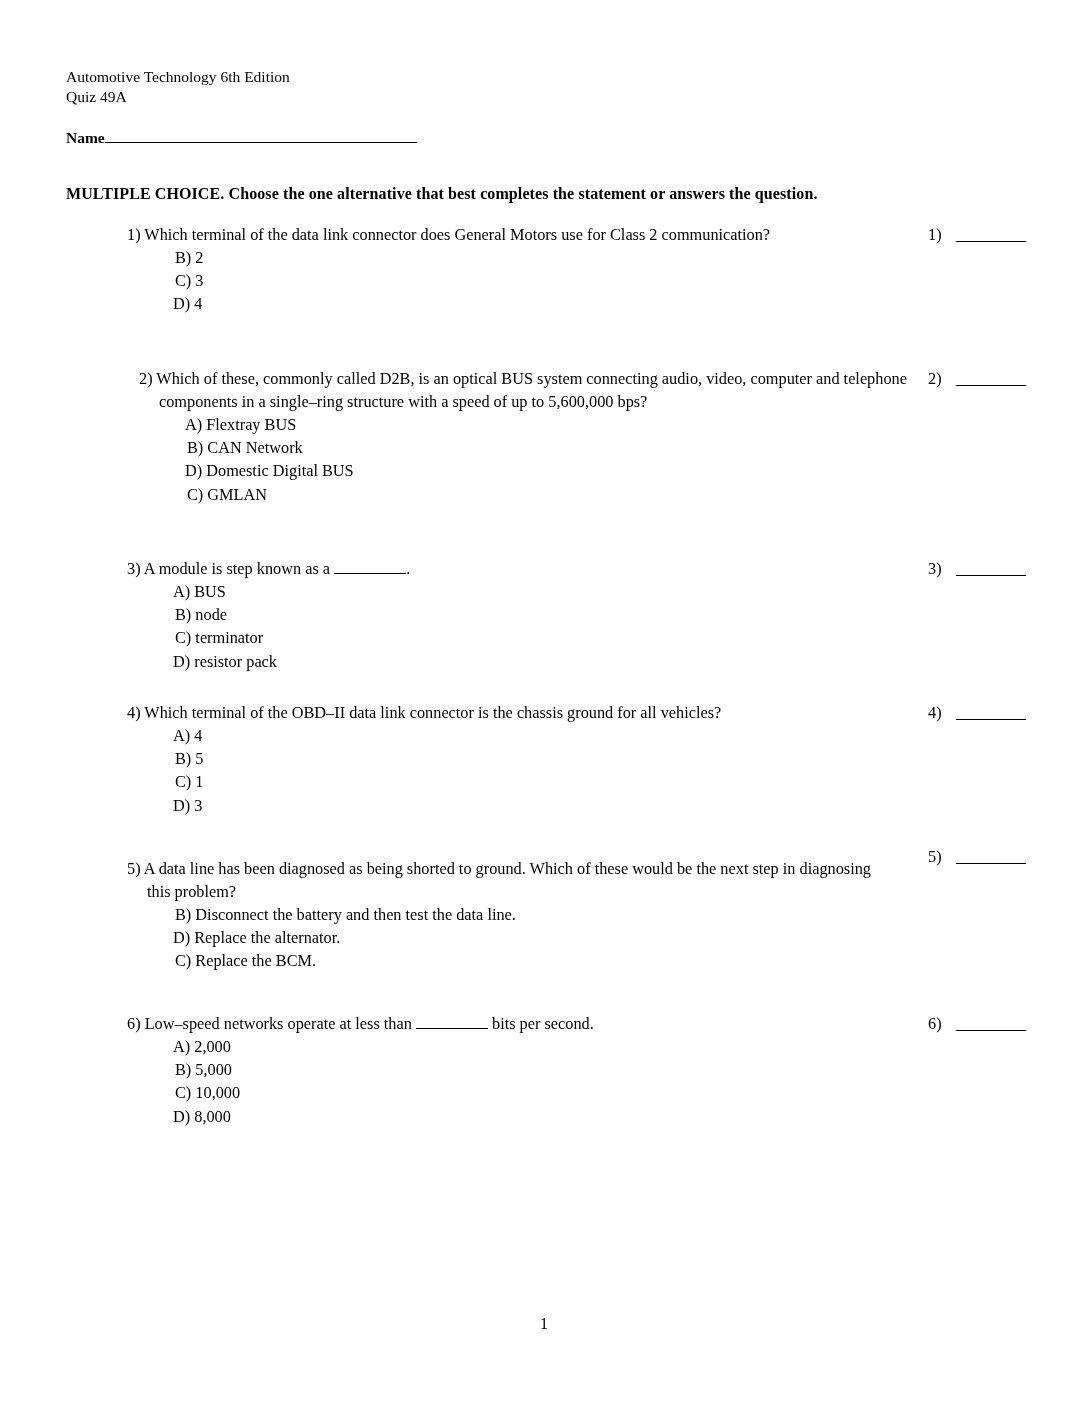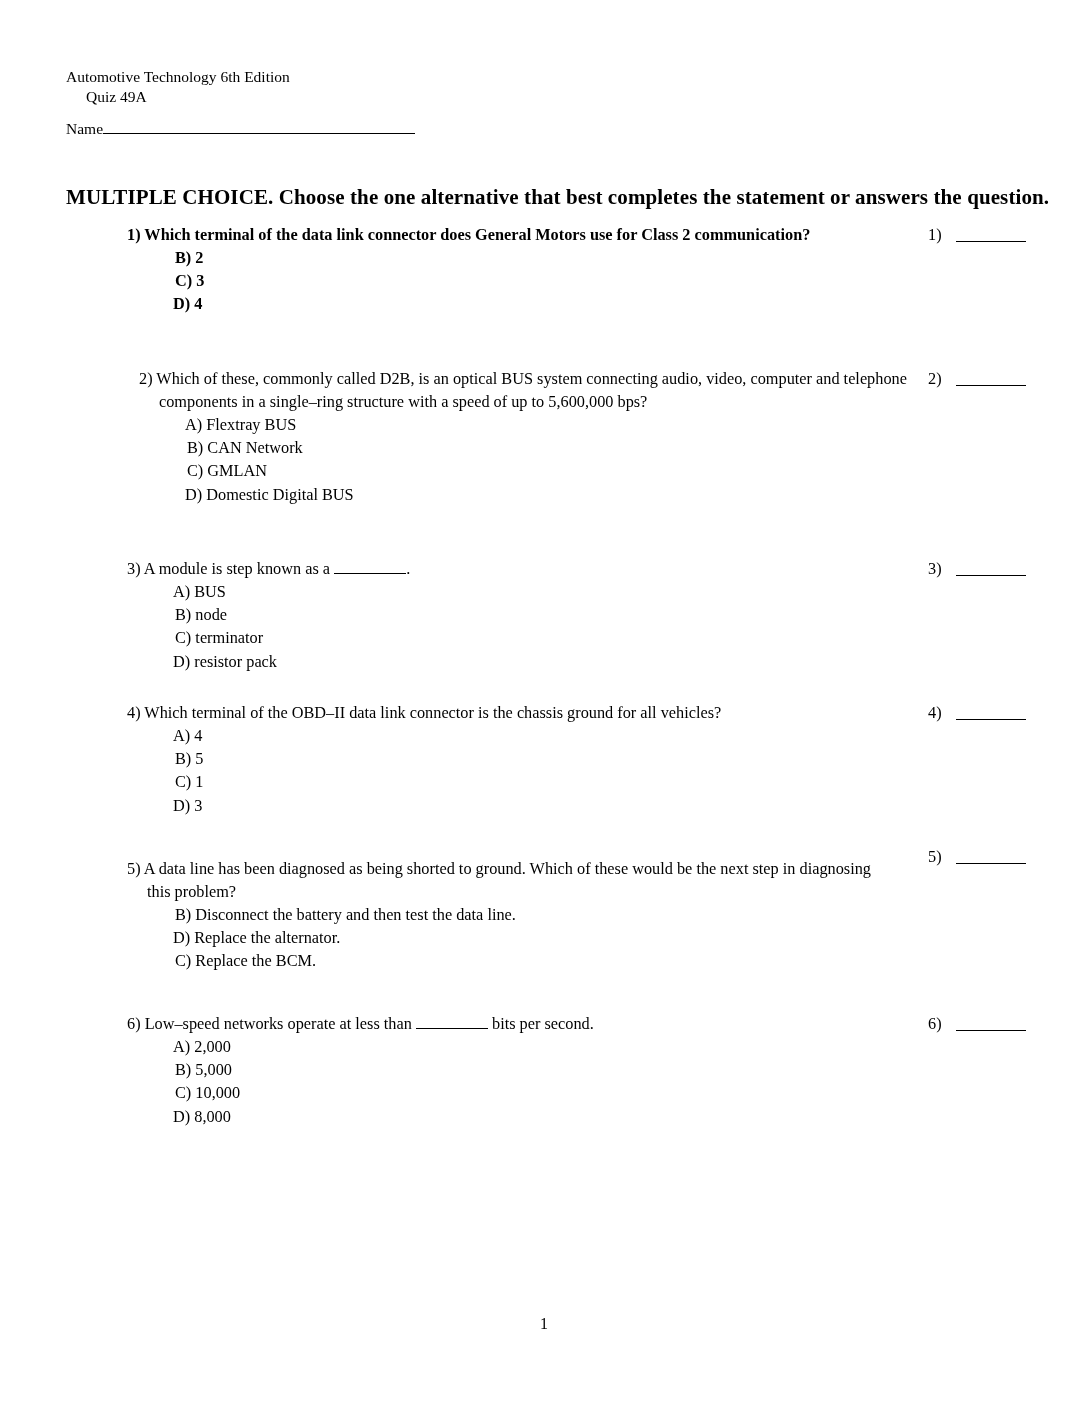--- a/index.html
+++ b/index.html
@@ -6,21 +6,21 @@
   body {
     width: 1088px; height: 1408px; position: relative; overflow: hidden;
     font-family: "DejaVu Serif", "Liberation Serif", serif;
     color: #000;
   }
   .page { position: absolute; left: 0; top: 0; width: 1088px; height: 1140px; }
   .hdr { position: absolute; left: 66px; font-family: "Liberation Serif", serif; font-size: 15.5px; line-height: 20px; }
   .name-line { display: inline-block; width: 312px; border-bottom: 1.3px solid #000; height: 14px; vertical-align: baseline; }
   .instructions {
     position: absolute; left: 66px; top: 185px;
-    font-family: "Liberation Serif", serif; font-weight: bold; font-size: 21px; letter-spacing: 0.1px;
+    font-family: "Liberation Serif", serif; font-weight: bold; font-size: 16px; letter-spacing: 0.1px;
   }
   .q {
     position: absolute; left: 127px; width: 790px;
     font-family: "Liberation Serif", serif; font-size: 16.3px; line-height: 23px;
   }
   .q-text { padding-left: 20px; text-indent: -20px; }
   .opt { padding-left: 46px; line-height: 23.2px; }
   .opt.b, .opt.c { padding-left: 48px; }
   .ans {
     position: absolute; left: 928px; width: 110px;
@@ -29,44 +29,44 @@
   .ans-line { position: absolute; left: 28px; top: 18px; width: 70px; border-bottom: 1.5px solid #000; }
   .blank { display: inline-block; width: 72px; border-bottom: 1px solid #000; height: 15px; vertical-align: baseline; }
   .pagenum { position: absolute; left: 540px; top: 1315px; font-family: "Liberation Serif", serif; font-size: 16px; }
 </style>
 </head>
 <body>
 
 <div class="page">
 
   <div class="hdr" style="top:67px;">Automotive Technology 6th Edition</div>
-  <div class="hdr" style="top:87px;margin-left:20px;">Quiz 49A</div>
-  <div class="hdr" style="top:119px;">
+  <div class="hdr" style="top:87px;">Quiz 49A</div>
+  <div class="hdr" style="top:128px;font-weight:bold;">
     <span>Name</span><span class="name-line"></span>
   </div>
 
   <div class="instructions">MULTIPLE CHOICE.  Choose the one alternative that best completes the statement or answers the question.</div>
 
-  <div class="q" style="top:223px;font-weight:bold;">
+  <div class="q" style="top:223px;">
     <div class="q-text"><span>1)</span> <span>Which terminal of the data link connector does General Motors use for Class 2 communication?</span></div>
     <div class="opt b">B) 2</div>
     <div class="opt c">C) 3</div>
     <div class="opt">D) 4</div>
   </div>
   <div class="ans" style="top:223px;">
     <span>1)</span>
     <span class="ans-line"></span>
   </div>
 
   <div class="q" style="top:367px; width:775px;margin-left:12px;">
     <div class="q-text"><span>2)</span> <span>Which of these, commonly called D2B, is an optical BUS system connecting audio, video, computer and telephone components in a single–ring structure with a speed of up to 5,600,000 bps?</span></div>
     <div class="opt">A) Flextray BUS</div>
     <div class="opt b">B) CAN Network</div>
+    <div class="opt">D) Domestic Digital BUS</div>
     <div class="opt c">C) GMLAN</div>
-    <div class="opt">D) Domestic Digital BUS</div>
   </div>
   <div class="ans" style="top:367px;">
     <span>2)</span>
     <span class="ans-line"></span>
   </div>
 
   <div class="q" style="top:557px;">
     <div class="q-text"><span>3)</span> <span>A module is step known as a</span> <span class="blank"></span><span>.</span></div>
     <div class="opt">A) BUS</div>
     <div class="opt b">B) node</div>

